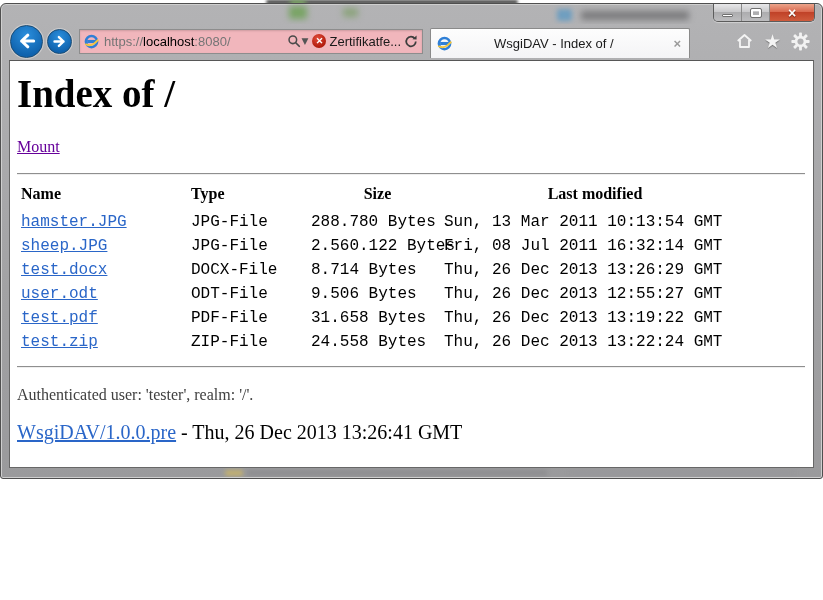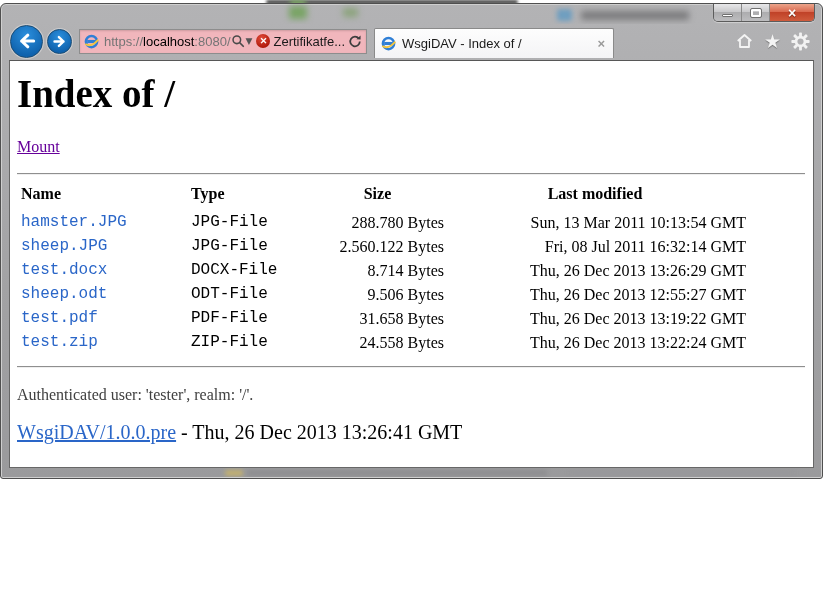--- a/index.html
+++ b/index.html
@@ -34,38 +34,38 @@
                  text-shadow:0 1px 1px #6b2413; }
 
   
   .navbar { position:relative; display:flex; align-items:center; height:34px; padding:0 6px; }
   .nav-circle { border-radius:50%; display:flex; align-items:center; justify-content:center;
                 background:radial-gradient(circle at 50% 30%, #2b8fdd, #0f62ad 75%);
                 border:1px solid #184d79; box-shadow:0 0 0 1px rgba(255,255,255,.35); cursor:pointer; }
   .btn-back { width:33px; height:33px; margin-left:3px; z-index:2; }
   .btn-fwd  { width:25px; height:25px; margin-left:4px; }
 
-  .addressbar { display:flex; align-items:center; margin-left:7px; width:288px; height:25px;
+  .addressbar { display:flex; align-items:center; margin-left:7px; width:344px; height:25px;
                 background:var(--address-bar-bg,#f1b6bc); border:1px solid #8d8d8d;
                 box-shadow:inset 0 1px 2px rgba(0,0,0,.15); padding:0 4px; }
   .addr-url { font:13px "Liberation Sans",sans-serif; white-space:nowrap; margin-left:5px; }
   .url-dim { color:#757575; }
   .url-host { color:#000; }
   .addr-spacer { flex:1; }
   .addr-label { font:13px "Liberation Sans",sans-serif; color:#1a1a1a; margin:0 3px; white-space:nowrap; }
   .chev { font:9px "DejaVu Sans",sans-serif; color:#555; margin:0 4px 0 1px; }
   .err-badge { width:14px; height:14px; border-radius:50%;
                background:radial-gradient(circle at 40% 30%, #e04a3a, #ab1507 80%);
                color:#fff; font:bold 9px/14px "Liberation Sans",sans-serif;
                text-align:center; flex:0 0 auto; cursor:pointer; }
 
   .tab { display:flex; align-items:center; align-self:flex-end; margin-left:7px;
-         width:240px; height:30px; padding:0 6px;
+         width:260px; height:30px; padding:0 6px;
          background:linear-gradient(#fdfdfd,#f4f4f6); border:1px solid #8a8a8a; border-bottom:none;
-         border-radius:2px 2px 0 0; cursor:default; }
+         border-radius:2px 2px 0 0; cursor:default;gap:36px; }
   .tab-title { font:13px "Liberation Sans",sans-serif; color:#1a1a1a; margin-left:6px;
                white-space:nowrap; overflow:hidden; flex:1; }
   .tab-close { color:#9a9a9a; font:bold 13px/13px "Liberation Sans",sans-serif; cursor:pointer; padding:0 2px; }
 
   .nav-right { margin-left:auto; display:flex; align-items:center; gap:10px; padding-right:6px; }
   .star-glyph { color:#f4f4f4; font:19px/19px "DejaVu Sans",sans-serif; text-shadow:0 1px 1px #6e6e6e; cursor:pointer; }
   .nav-svg { cursor:pointer; }
 
   
   .viewport { position:absolute; left:8px; right:8px; top:56px; bottom:10px;
@@ -84,22 +84,22 @@
   .rule-1 { margin-top:17px; }
   .rule-2 { margin-top:11px; }
 
   table.dir { border-collapse:collapse; table-layout:fixed; width:725px;
               margin:8px 0 0 4px; font-family:"Liberation Mono",monospace; font-size:16px; }
   table.dir th { font-family:"Liberation Serif",serif; font-size:16px; font-weight:bold;
                  padding:2px 0 8px; }
   table.dir th.al { text-align:left; }
   table.dir th.ar { text-align:center; }
   table.dir td { padding:3px 0 4px; line-height:17px; white-space:nowrap; }
-  td.c-size, td.c-mod { text-align:right;font-family:Liberation Serif, serif; }
-  a.file-link { color:var(--link,#2a66c8); }
+  td.c-size, td.c-mod { text-align:left; }
+  a.file-link { color:var(--link,#2a66c8); text-decoration:underline; }
 
   .auth-note { font-size:16px; margin-top:18px; color:#404040; }
   .footer-line { font-size:20px; margin-top:17px; color:#000; }
   a.footer-link { color:var(--link,#2a66c8); text-decoration:underline; }
 </style>
 </head>
 <body>
 
 <div class="backdrop">
   <div class="blob" style="left:266px;top:0;width:252px;height:4px;background:#424242;filter:blur(1.5px);"></div>
@@ -226,21 +226,21 @@
         <td class="c-size">2.560.122 Bytes</td>
         <td class="c-mod">Fri, 08 Jul 2011 16:32:14 GMT</td>
       </tr>
       <tr>
         <td><a class="file-link">test.docx</a></td>
         <td class="c-type">DOCX-File</td>
         <td class="c-size">8.714 Bytes</td>
         <td class="c-mod">Thu, 26 Dec 2013 13:26:29 GMT</td>
       </tr>
       <tr>
-        <td><a class="file-link">sheep.odt</a></td>
+        <td><a class="file-link">user.odt</a></td>
         <td class="c-type">ODT-File</td>
         <td class="c-size">9.506 Bytes</td>
         <td class="c-mod">Thu, 26 Dec 2013 12:55:27 GMT</td>
       </tr>
       <tr>
         <td><a class="file-link">test.pdf</a></td>
         <td class="c-type">PDF-File</td>
         <td class="c-size">31.658 Bytes</td>
         <td class="c-mod">Thu, 26 Dec 2013 13:19:22 GMT</td>
       </tr>

